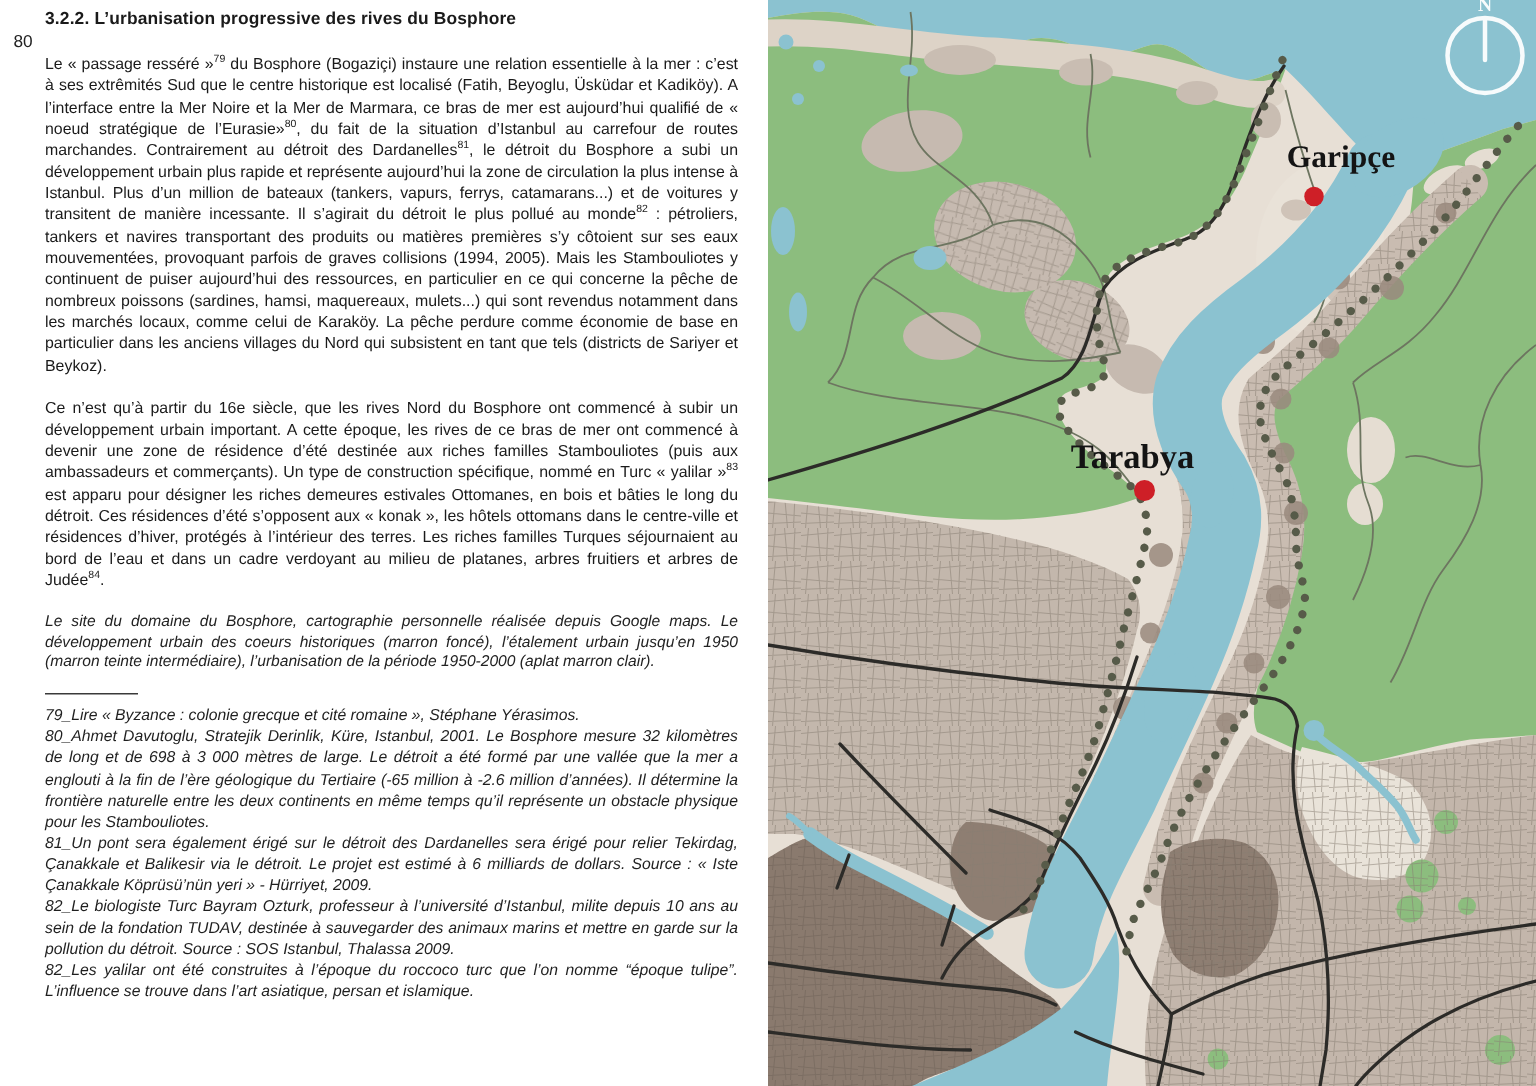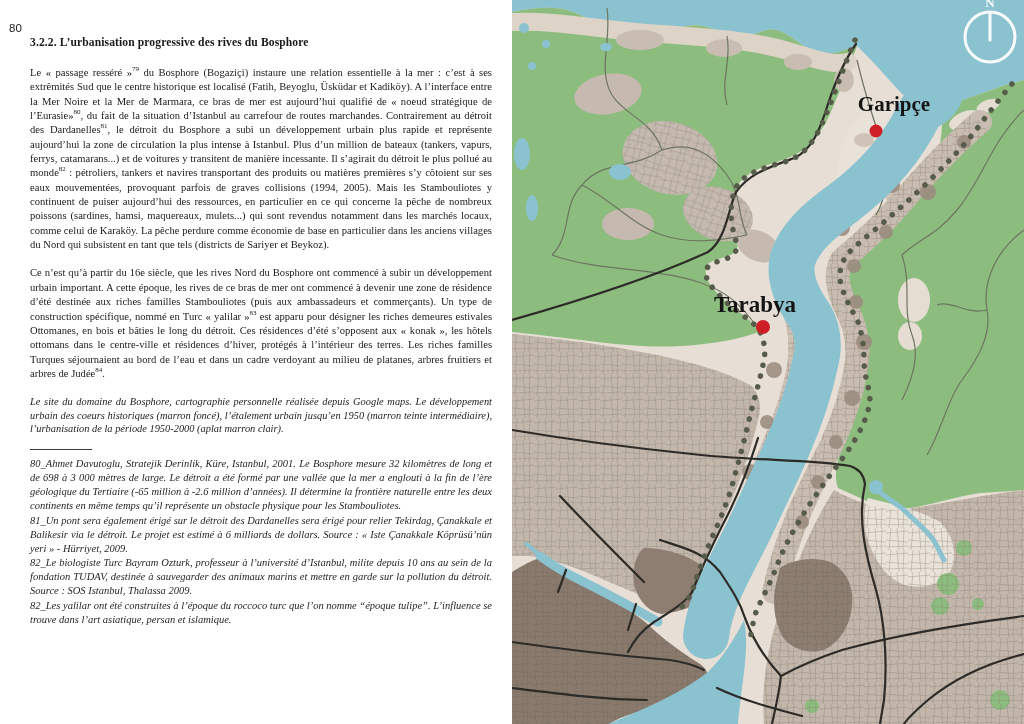--- a/index.html
+++ b/index.html
@@ -1,21 +1,21 @@
 <!DOCTYPE html>
 <html><head>
 <meta charset="utf-8">
 <style>
   html,body{margin:0;padding:0;background:#ffffff;}
   #stage{position:relative;width:1024px;height:724px;background:#ffffff;overflow:hidden;
          font-family:"Liberation Sans",sans-serif;color:#1a1a1a;}
   
   #page-left{position:absolute;left:0;top:0;width:512px;height:708px;background:#ffffff;}
   .pagenum{position:absolute;left:9px;top:22px;font-size:11.5px;color:#222;}
-  .textcol{position:absolute;left:30px;top:36px;width:462px;font-family:Liberation Serif, serif;}
+  .textcol{position:absolute;left:30px;top:6px;width:462px;}
   h1.heading{font-size:11.6px;font-weight:bold;margin:0 0 17px 0;letter-spacing:.1px;}
   .para{font-size:10.6px;line-height:14.35px;text-align:justify;margin:0 0 14px 0;}
   .para sup{font-size:7px;line-height:0;vertical-align:super;}
   .caption{font-size:10.4px;line-height:13.6px;font-style:italic;text-align:justify;margin:2px 0 0 0;color:#222;}
   .fnrule{width:62px;height:0;border-top:1.6px solid #3a3a3a;margin:13px 0 7px 0;}
   .footnote{font-size:10.5px;line-height:14.15px;font-style:italic;text-align:justify;color:#1f1f1f;}
   
   #map-wrap{position:absolute;left:512px;top:0;width:512px;height:724px;overflow:hidden;}
   #map-wrap svg{display:block;}
   text.place{font-family:"Liberation Serif",serif;font-weight:bold;fill:#141414;}
@@ -27,20 +27,21 @@
 <div id="stage">
 
   <div id="page-left">
     <div class="pagenum">80</div>
     <div class="textcol">
       <h1 class="heading">3.2.2. L’urbanisation progressive des rives du Bosphore</h1>
       <div class="para">Le « passage resséré »<sup>79</sup> du Bosphore (Bogaziçi) instaure une relation essentielle à la mer : c’est à ses extrêmités Sud que le centre historique est localisé (Fatih, Beyoglu, Üsküdar et Kadiköy). A l’interface entre la Mer Noire et la Mer de Marmara, ce bras de mer est aujourd’hui qualifié de « noeud stratégique de l’Eurasie»<sup>80</sup>, du fait de la situation d’Istanbul au carrefour de routes marchandes. Contrairement au détroit des Dardanelles<sup>81</sup>, le détroit du Bosphore a subi un développement urbain plus rapide et représente aujourd’hui la zone de circulation la plus intense à Istanbul. Plus d’un million de bateaux (tankers, vapurs, ferrys, catamarans...) et de voitures y transitent de manière incessante. Il s’agirait du détroit le plus pollué au monde<sup>82</sup> : pétroliers, tankers et navires transportant des produits ou matières premières s’y côtoient sur ses eaux mouvementées, provoquant parfois de graves collisions (1994, 2005). Mais les Stambouliotes y continuent de puiser aujourd’hui des ressources, en particulier en ce qui concerne la pêche de nombreux poissons (sardines, hamsi, maquereaux, mulets...) qui sont revendus notamment dans les marchés locaux, comme celui de Karaköy. La pêche perdure comme économie de base en particulier dans les anciens villages du Nord qui subsistent en tant que tels (districts de Sariyer et Beykoz).</div>
       <div class="para">Ce n’est qu’à partir du 16e siècle, que les rives Nord du Bosphore ont commencé à subir un développement urbain important. A cette époque, les rives de ce bras de mer ont commencé à devenir une zone de résidence d’été destinée aux riches familles Stambouliotes (puis aux ambassadeurs et commerçants). Un type de construction spécifique, nommé en Turc « yalilar »<sup>83</sup> est apparu pour désigner les riches demeures estivales Ottomanes, en bois et bâties le long du détroit. Ces résidences d’été s’opposent aux « konak », les hôtels ottomans dans le centre-ville et résidences d’hiver, protégés à l’intérieur des terres. Les riches familles Turques séjournaient au bord de l’eau et dans un cadre verdoyant au milieu de platanes, arbres fruitiers et arbres de Judée<sup>84</sup>.</div>
       <div class="caption">Le site du domaine du Bosphore, cartographie personnelle réalisée depuis Google maps. Le développement urbain des coeurs historiques (marron foncé), l’étalement urbain jusqu’en 1950 (marron teinte intermédiaire), l’urbanisation de la période 1950-2000 (aplat marron clair).</div>
       <div class="fnrule"></div>
+      <div class="footnote">79_Lire « Byzance : colonie grecque et cité romaine », Stéphane Yérasimos.</div>
       <div class="footnote">80_Ahmet Davutoglu, Stratejik Derinlik, Küre, Istanbul, 2001. Le Bosphore mesure 32 kilomètres de long et de 698 à 3 000 mètres de large. Le détroit a été formé par une vallée que la mer a englouti à la fin de l’ère géologique du Tertiaire (-65 million à -2.6 million d’années). Il détermine la frontière naturelle entre les deux continents en même temps qu’il représente un obstacle physique pour les Stambouliotes.</div>
       <div class="footnote">81_Un pont sera également érigé sur le détroit des Dardanelles sera érigé pour relier Tekirdag, Çanakkale et Balikesir via le détroit. Le projet est estimé à 6 milliards de dollars. Source : « Iste Çanakkale Köprüsü’nün yeri » - Hürriyet, 2009.</div>
       <div class="footnote">82_Le biologiste Turc Bayram Ozturk, professeur à l’université d’Istanbul, milite depuis 10 ans au sein de la fondation TUDAV, destinée à sauvegarder des animaux marins et mettre en garde sur la pollution du détroit. Source : SOS Istanbul, Thalassa 2009.</div>
       <div class="footnote">82_Les yalilar ont été construites à l’époque du roccoco turc que l’on nomme “époque tulipe”. L’influence se trouve dans l’art asiatique, persan et islamique.</div>
     </div>
   </div>
 
   <div id="map-wrap">
     <svg width="512" height="724" viewBox="0 0 512 724">
       <defs>

